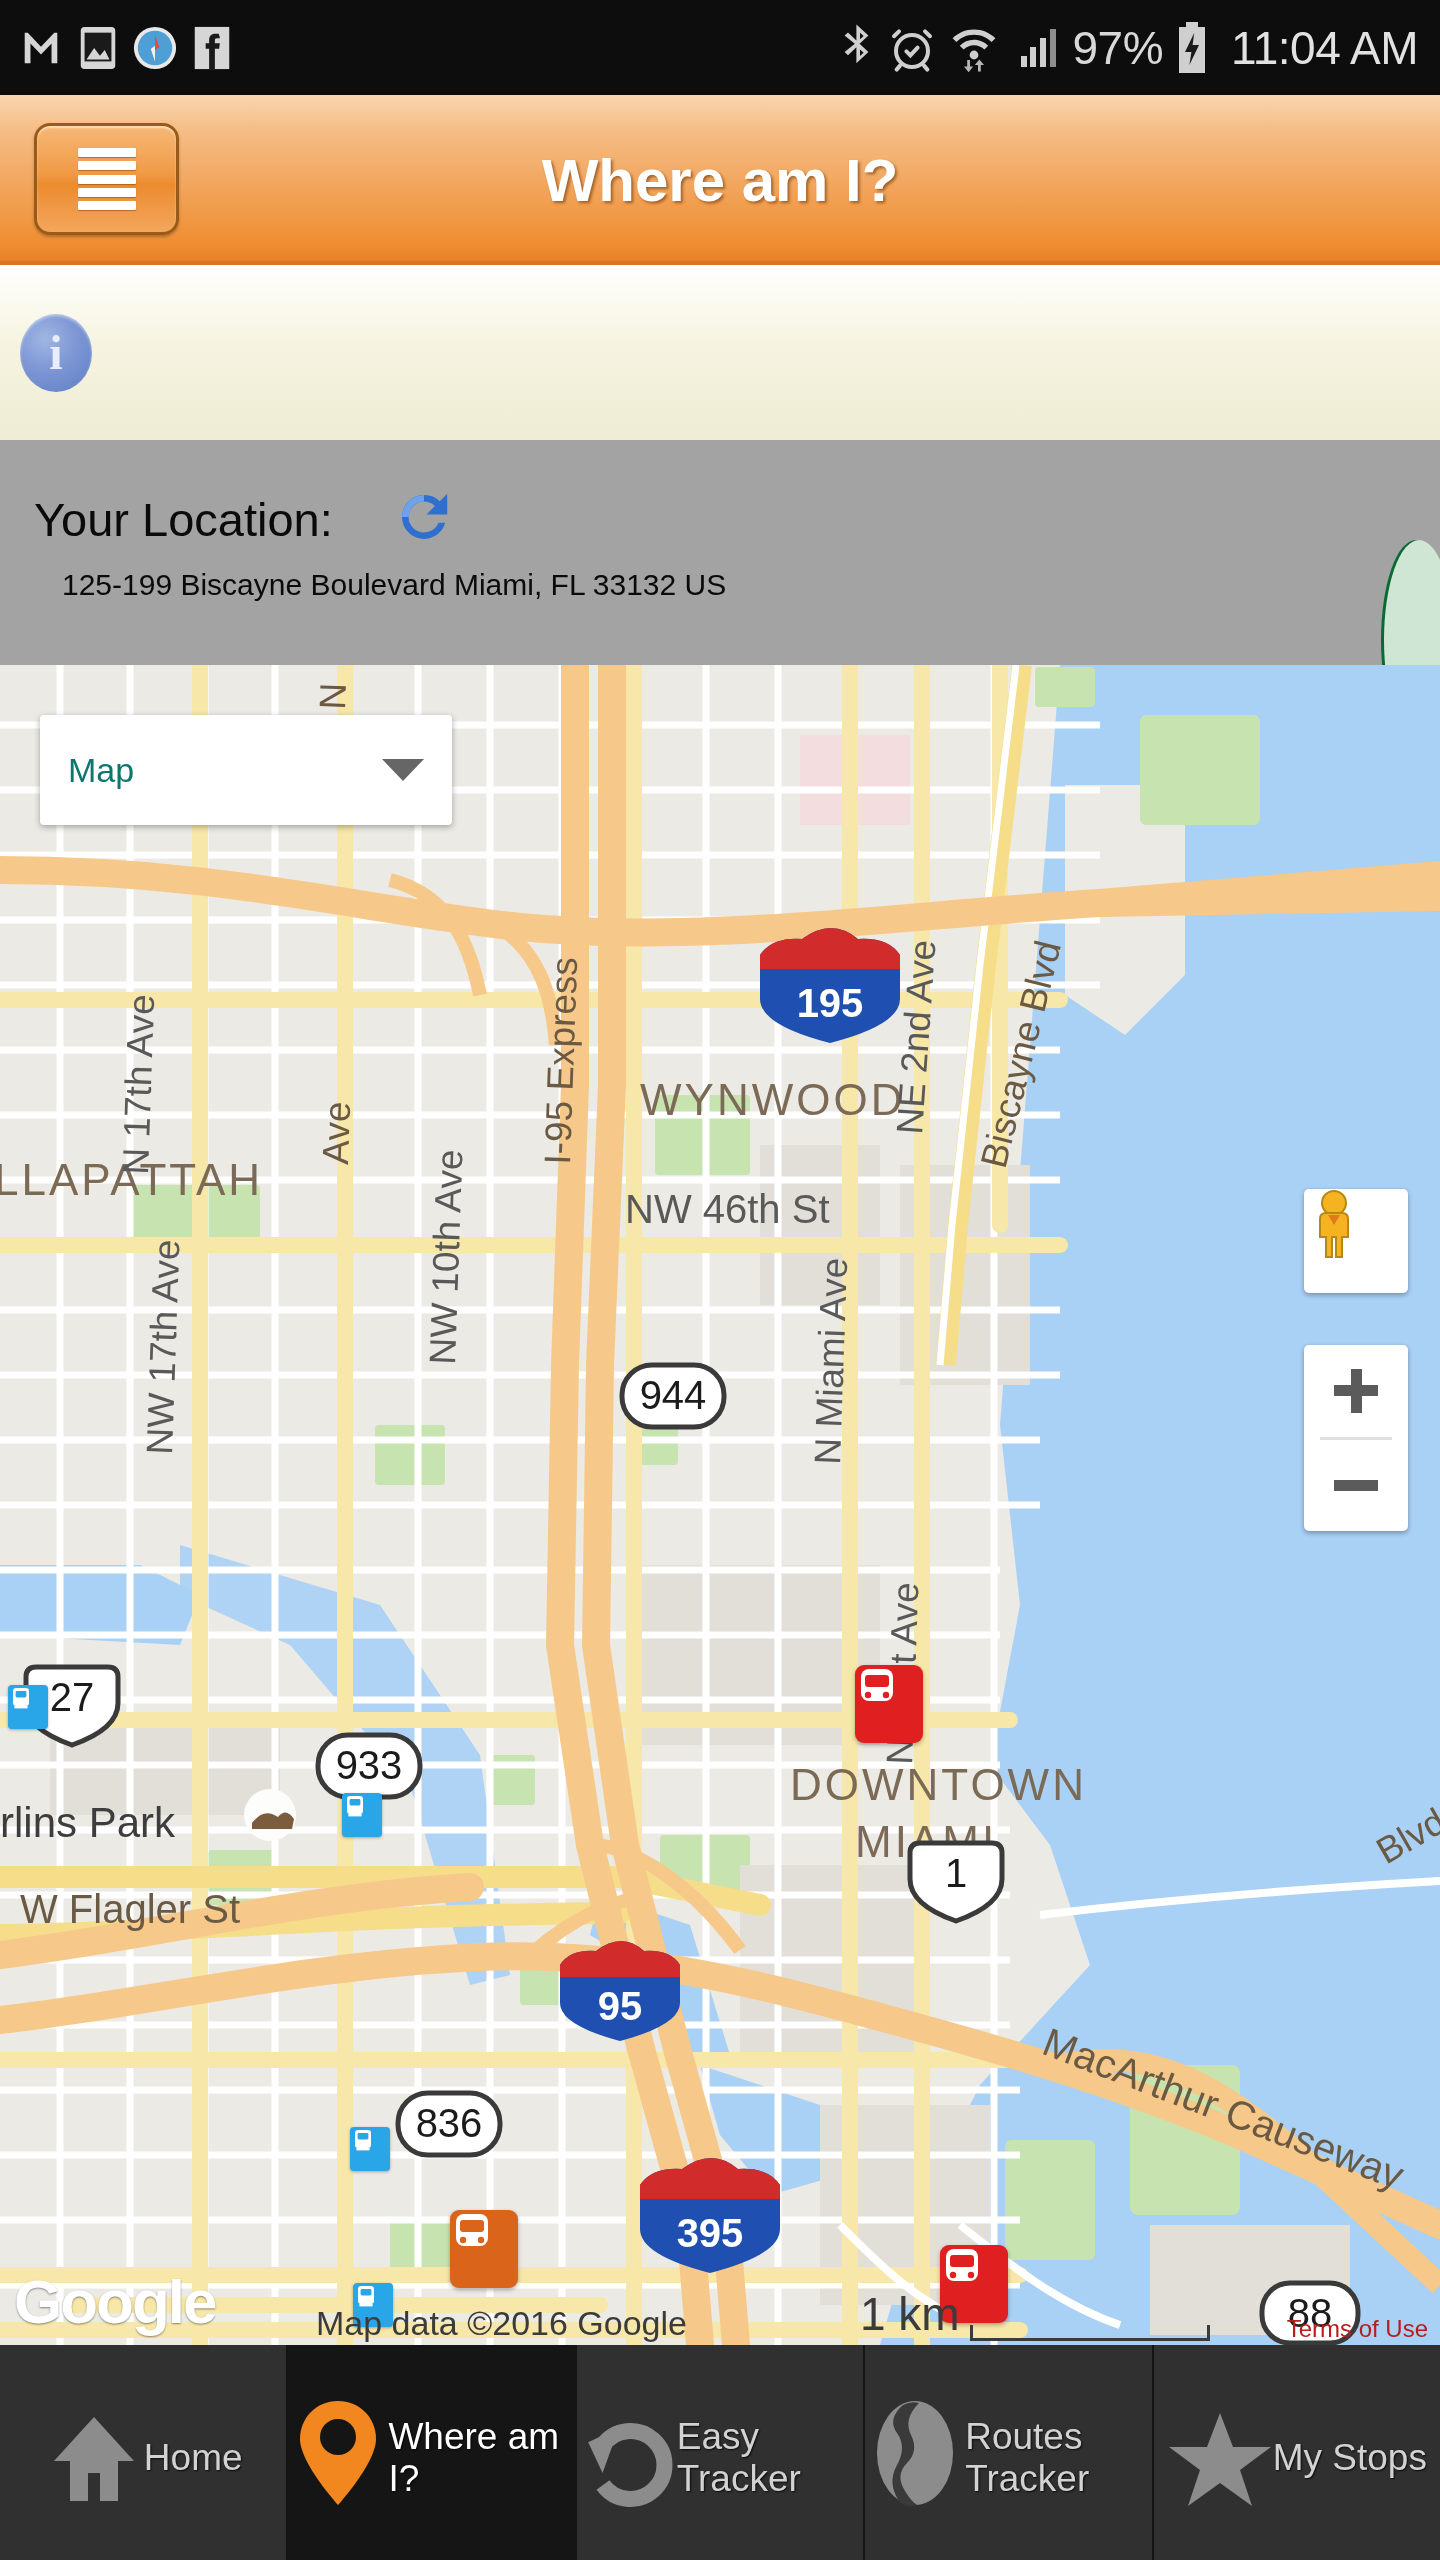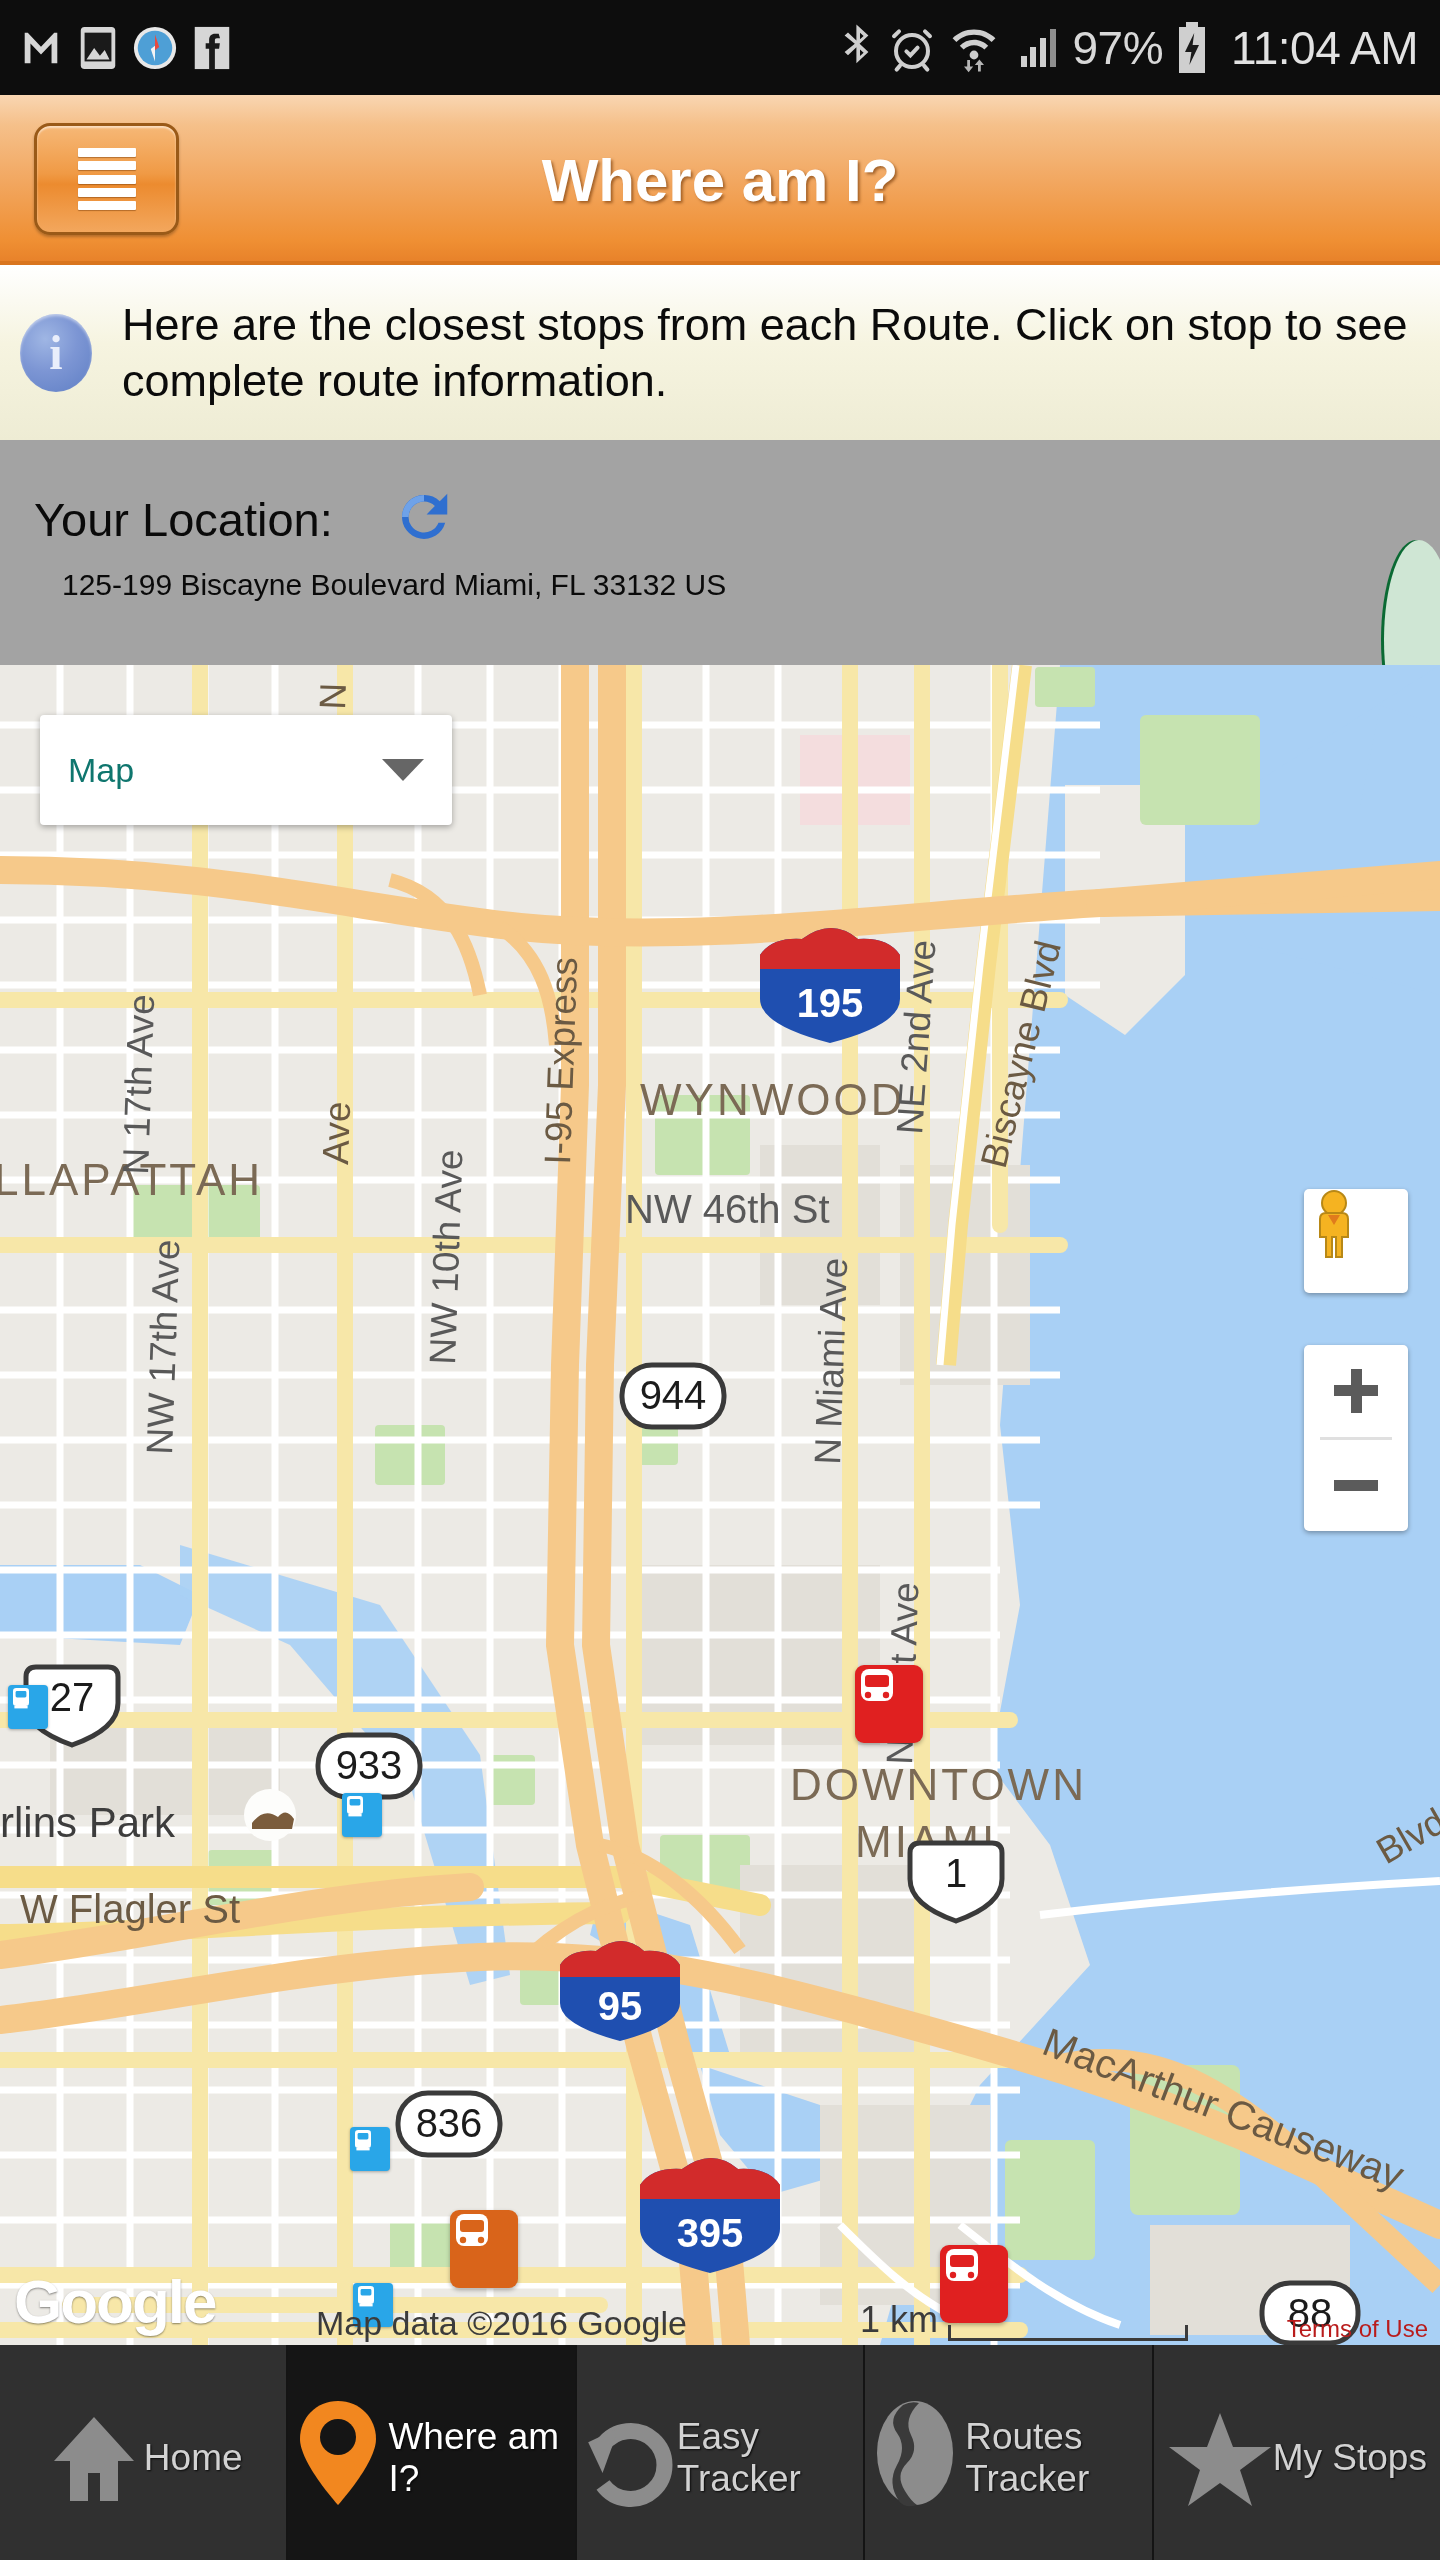--- a/index.html
+++ b/index.html
@@ -107,21 +107,21 @@
   .zbtn{flex:1;display:flex;align-items:center;justify-content:center;cursor:pointer;color:#585858;font-size:0;position:relative;}
   .zbtn.plus::before{content:"";position:absolute;width:44px;height:11px;background:#5b5b5b;}
   .zbtn.plus::after{content:"";position:absolute;width:11px;height:44px;background:#5b5b5b;}
   .zbtn.minus::before{content:"";position:absolute;width:44px;height:11px;background:#5b5b5b;}
   .zsep{height:3px;background:#e0e0e0;margin:0 16px;}
 
   
   .goog-logo{position:absolute;left:14px;bottom:8px;font-size:62px;font-weight:bold;color:#fff;letter-spacing:-2px;text-shadow:0 1px 2px rgba(0,0,0,.45);font-family:"Liberation Sans",sans-serif;}
   .attrib{position:absolute;bottom:2px;left:316px;font-size:34px;color:#3b3b3b;white-space:nowrap;}
   .scale-wrap{position:absolute;bottom:4px;left:860px;display:flex;align-items:flex-end;}
-  .scale-txt{font-size:36px;color:#3b3b3b;margin-right:10px;}
+  .scale-txt{font-size:46px;color:#3b3b3b;margin-right:10px;}
   .scale-bar{width:240px;height:16px;border:3px solid #3b3b3b;border-top:none;}
   .terms{position:absolute;bottom:2px;right:12px;font-size:24px;color:#b91c1c;white-space:nowrap;}
 
   
   .mk{position:absolute;cursor:pointer;}
   .bus-lg{width:68px;height:78px;border-radius:9px;display:flex;align-items:center;justify-content:center;box-shadow:0 2px 4px rgba(0,0,0,.3);}
   .bus-sm{width:40px;height:44px;border-radius:4px;display:flex;align-items:center;justify-content:center;box-shadow:0 1px 3px rgba(0,0,0,.3);}
 
   
   .bottomnav{
@@ -200,21 +200,20 @@
         <i></i>
         <i></i>
         <i></i>
     </span>
   </div>
   <div class="app-title">Where am I?</div>
 </div>
 
 <div class="info-banner">
   <div class="info-icon">i</div>
-  <div class="info-text">Here are the closest stops from each Route. Click on stop to see complete route information.</div>
 </div>
 
 <div class="loc-bar">
   <div class="edge"></div>
   <div class="loc-row1">
     <span class="loc-label">Your Location:</span>
     <span class="refresh-icon">
       <svg width="62" height="62" viewBox="0 0 24 24">
         <path fill="#2f6fd0" d="M12 3.5a8.5 8.5 0 1 0 8.2 10.7h-2.6A6 6 0 1 1 12 6c1.6 0 3.1.65 4.2 1.7L13 11h8V3l-2.9 2.9A8.45 8.45 0 0 0 12 3.5z"></path>
         <path fill="#6fa2e8" d="M12 3.5a8.5 8.5 0 0 0-8.5 8.5h2.5A6 6 0 0 1 12 6z"></path>

